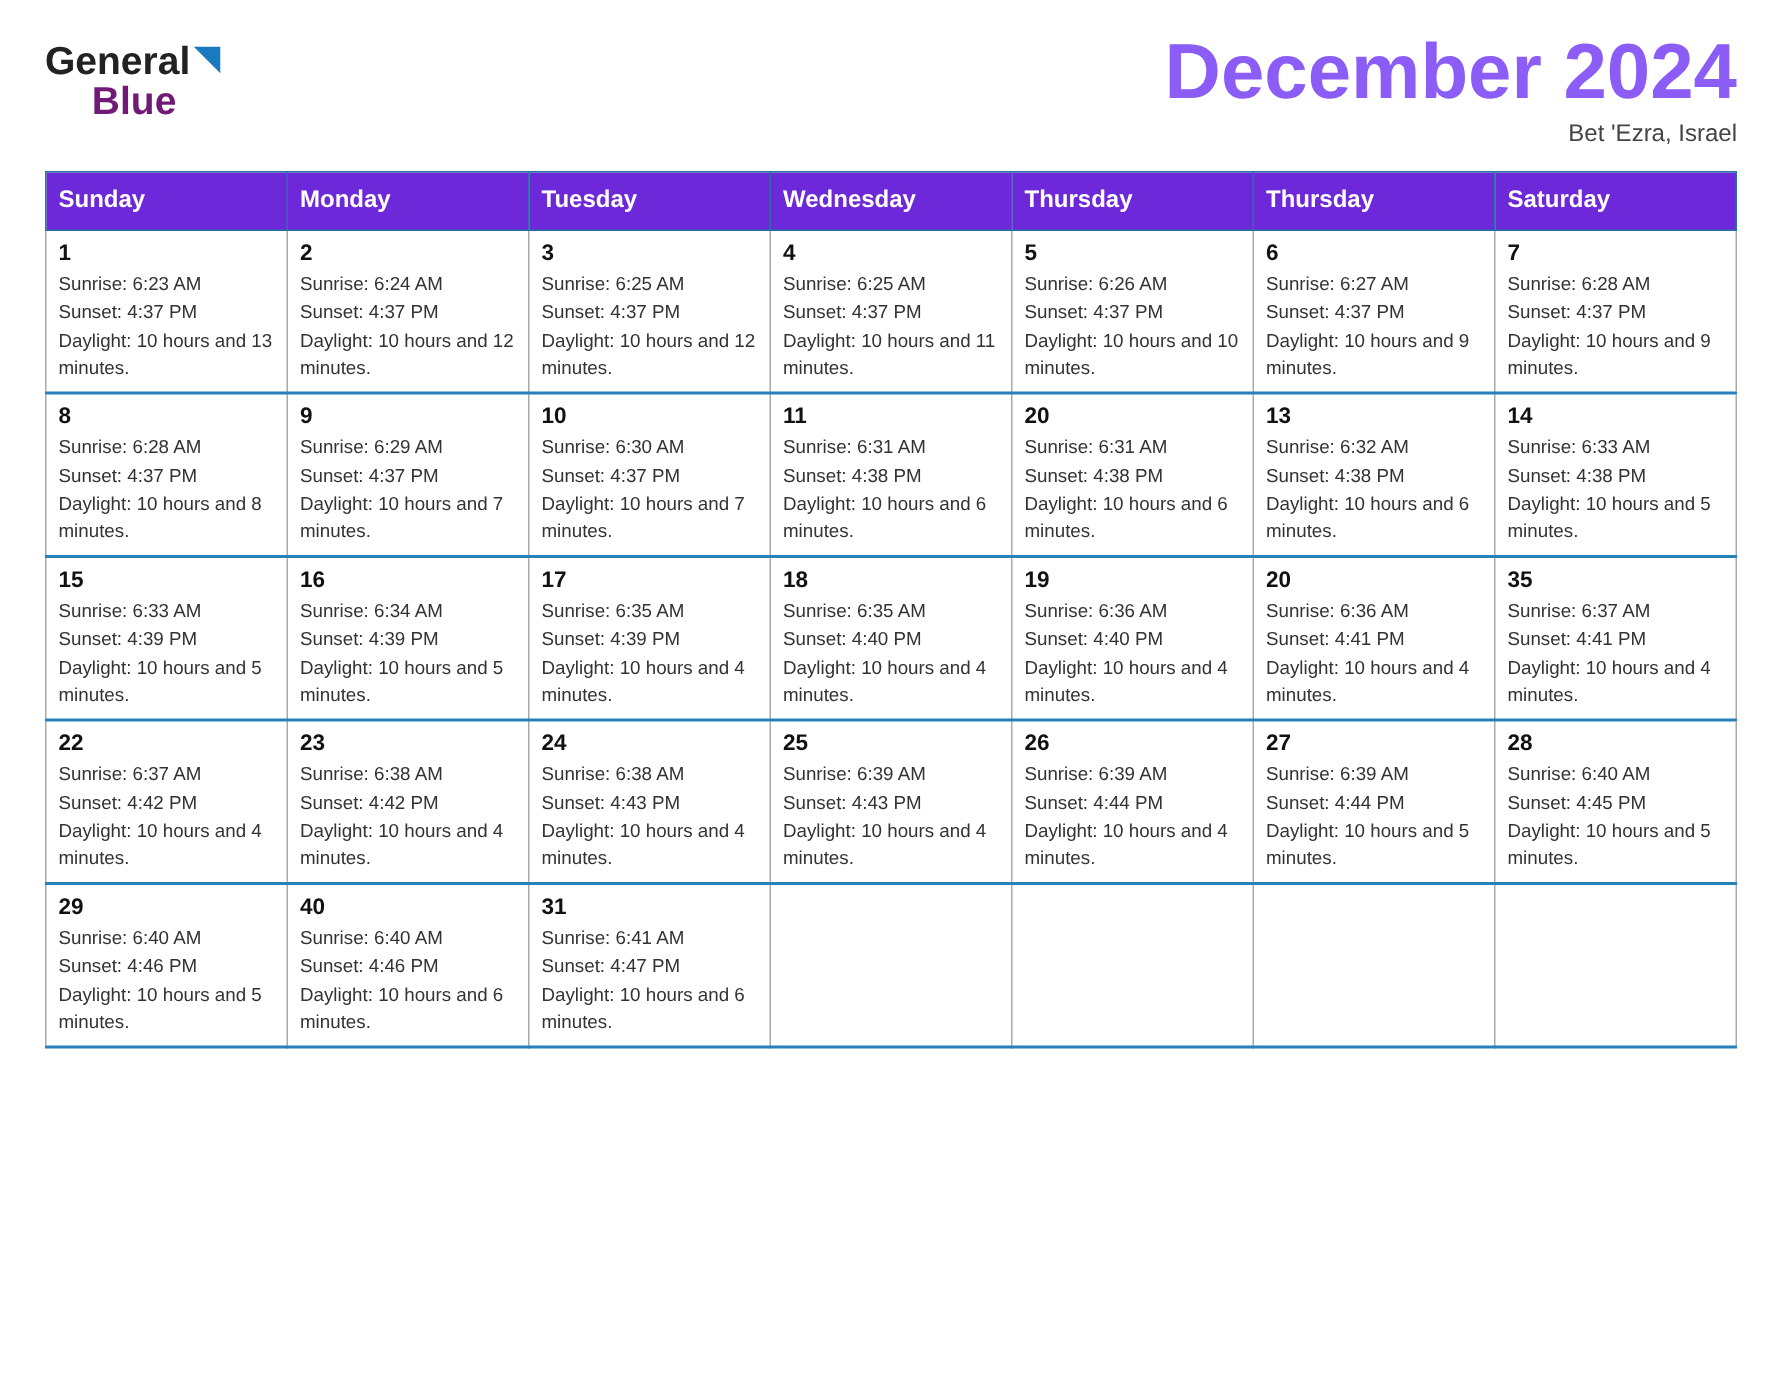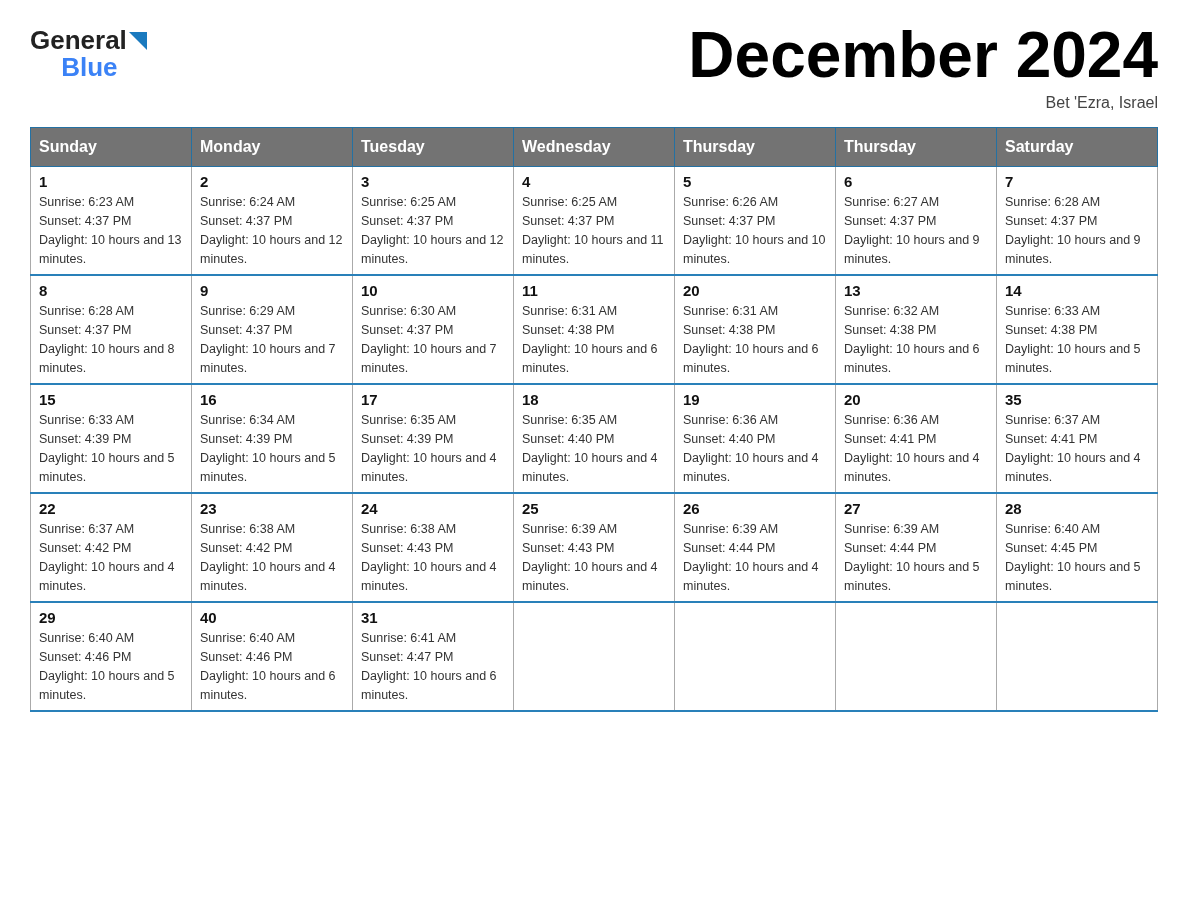--- a/index.html
+++ b/index.html
@@ -19,37 +19,37 @@
     .logo {
       display: flex;
       flex-direction: column;
       align-items: center;
       padding-top: 5px;
     }
     .title-area {
       text-align: right;
     }
     .month-title {
-      font-size: 64px;
+      font-size: 52px;
       font-weight: bold;
-      color: #000000;
+      color: #8b5cf6;
       line-height: 1.1;
     }
     .location {
       font-size: 16px;
       color: #444;
       margin-top: 4px;
     }
     .calendar-table {
       width: 100%;
       border-collapse: collapse;
       margin-top: 15px;
     }
     .calendar-table thead th {
-      background-color: #737373;
+      background-color: #6d28d9;
       color: #fff;
       font-size: 16px;
       font-weight: bold;
       padding: 10px 8px;
       text-align: left;
       border: 1px solid #2471a3;
     }
     .calendar-table tbody td {
       vertical-align: top;
       padding: 6px 8px;
@@ -91,21 +91,21 @@
 <div class="header">
   <div class="logo">
     <div class="logo-svg">
       <span style="font-size:26px;font-weight:bold;color:#222;font-family:Arial,sans-serif;">General</span>
       <span style="display:inline-block;margin-left:2px;margin-top:4px;">
         <svg width="18" height="18" viewBox="0 0 18 18">
           <polygon points="0,0 18,0 18,18" fill="#1a7abf"></polygon>
         </svg>
       </span>
     </div>
-    <div style="font-size:26px;font-weight:bold;color:#3b82f6;font-family:Arial,sans-serif;margin-top:-4px;margin-left:2px;">Blue</div>
+    <div style="font-size:26px;font-weight:bold;color:#701a75;font-family:Arial,sans-serif;margin-top:-4px;margin-left:2px;">Blue</div>
   </div>
   <div class="title-area">
     <div class="month-title">December 2024</div>
     <div class="location">Bet 'Ezra, Israel</div>
   </div>
 </div>
 
 <table class="calendar-table">
   <thead>
     <tr>

